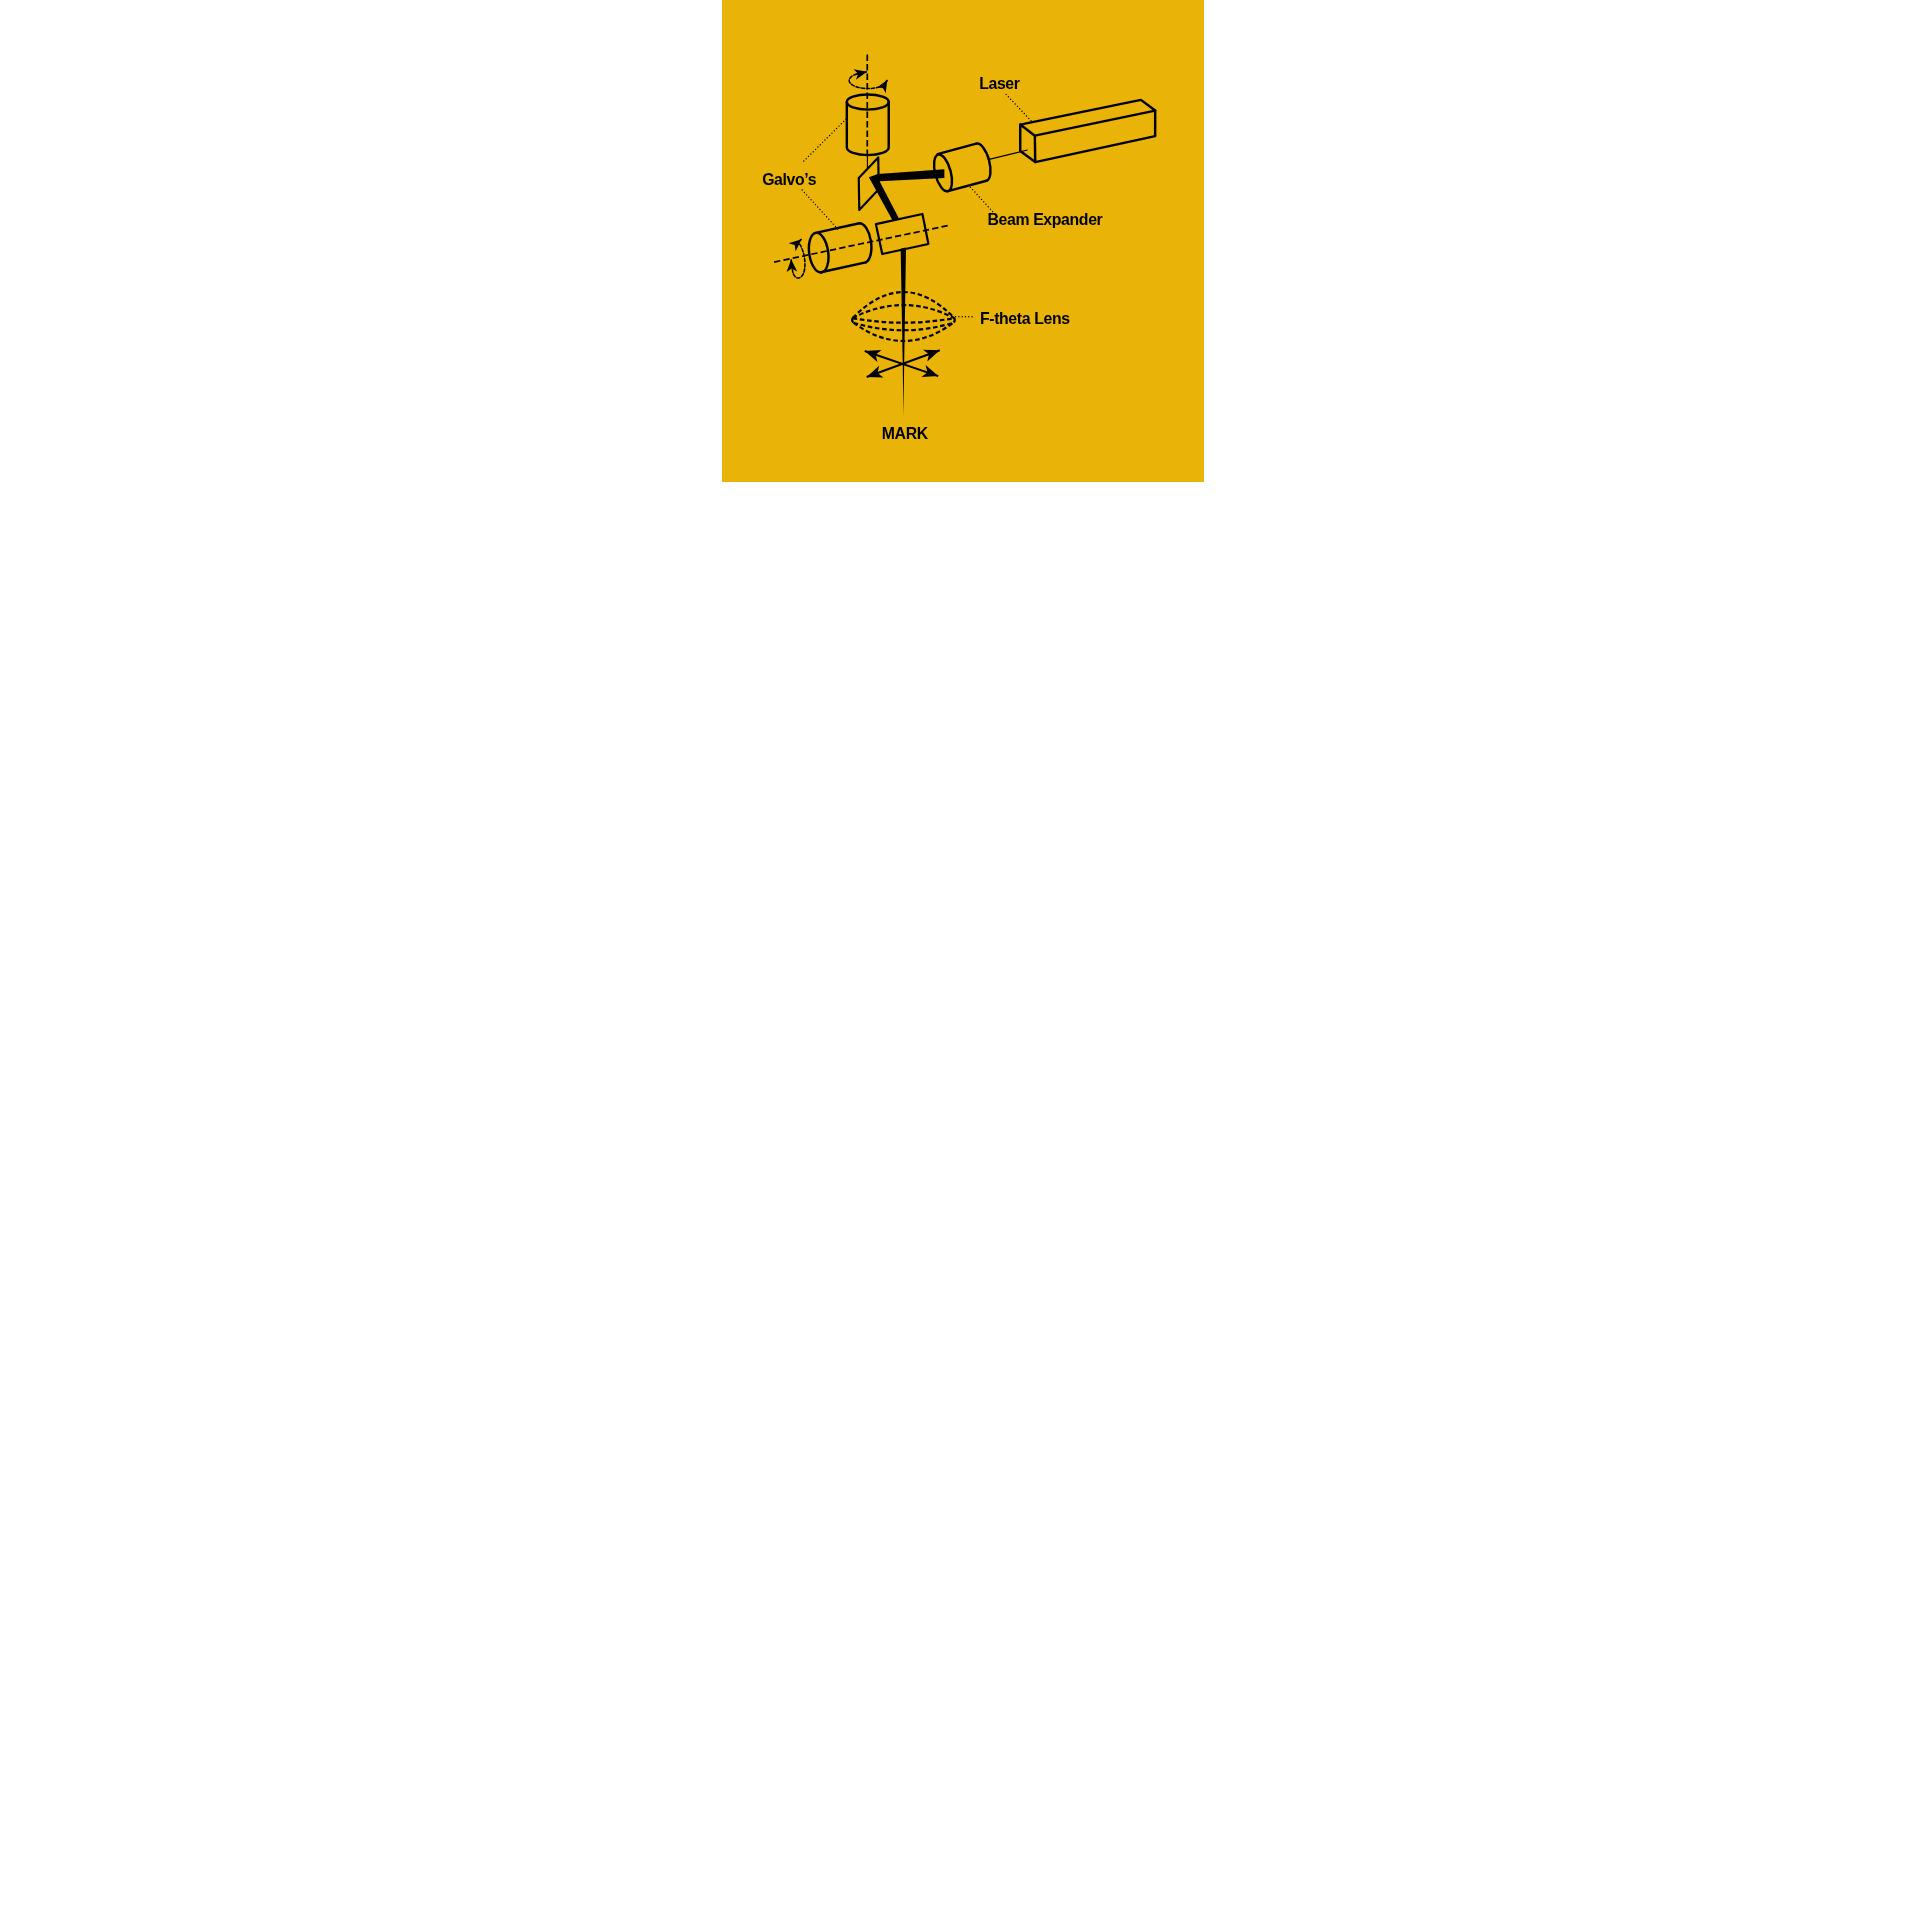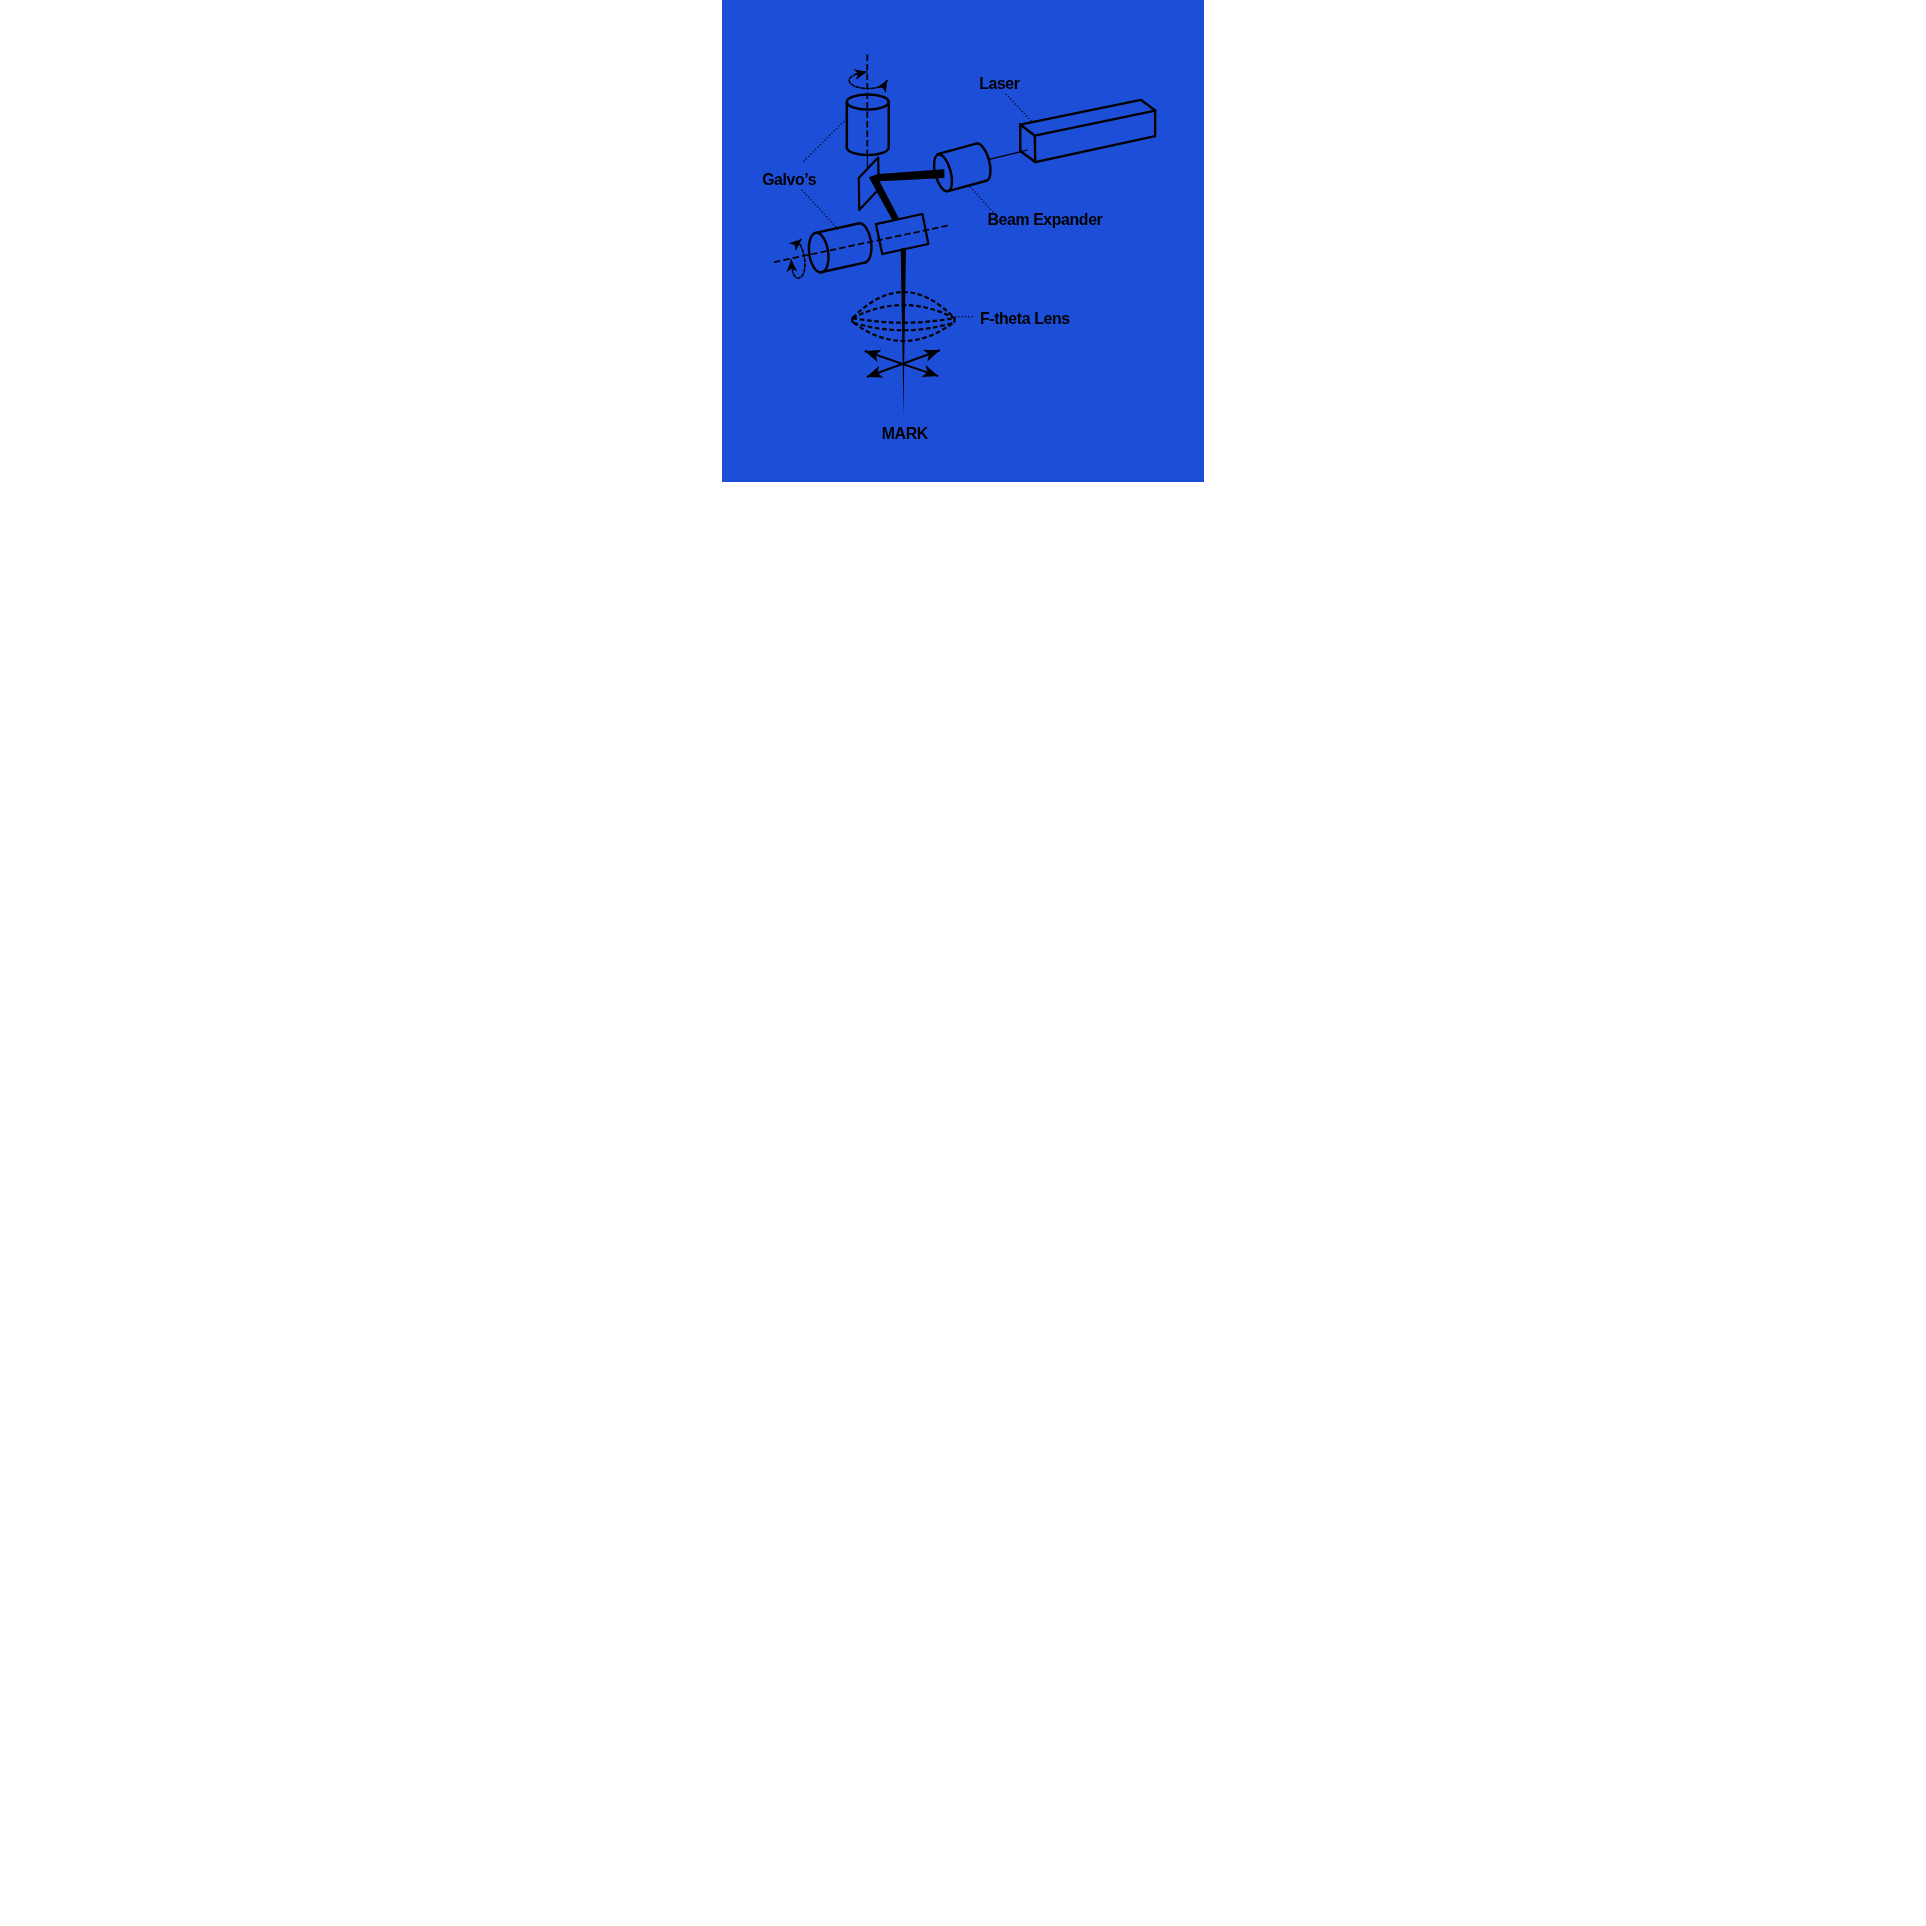--- a/index.html
+++ b/index.html
@@ -1,16 +1,16 @@
 <!DOCTYPE html>
 <html style="font-size:7.8px"><head>
 <meta charset="utf-8">
 <style>
   html,body{margin:0;padding:0;background:#ffffff;}
-  .stage{width:482px;height:482px;background:#1d4ed8;position:relative;margin:0 auto;}
+  .stage{width:482px;height:482px;background:#eab308;position:relative;margin:0 auto;}
   svg{display:block;width:100%;height:100%;}
   .label{font:700 130px "Liberation Sans","DejaVu Sans",sans-serif;letter-spacing:-3px;fill:#000;}
   .outline{fill:none;stroke:#000;stroke-width:20;stroke-linejoin:round;stroke-linecap:round;}
   .mirror{fill:none;stroke:#000;stroke-width:18;stroke-linejoin:round;}
   .axis{fill:none;stroke:#000;stroke-width:14;stroke-dasharray:52 26;stroke-linecap:butt;}
   .rotarc{fill:none;stroke:#000;stroke-width:13;stroke-dasharray:26 16;stroke-linecap:round;}
   .headline{fill:none;stroke:#000;stroke-width:13;}
   .leader{fill:none;stroke:#000;stroke-width:11;stroke-linecap:round;stroke-dasharray:0.1 27;}
   .lens{fill:none;stroke:#000;stroke-width:18;stroke-dasharray:38 22;stroke-linecap:butt;}
   .beam{fill:#000;stroke:none;}

